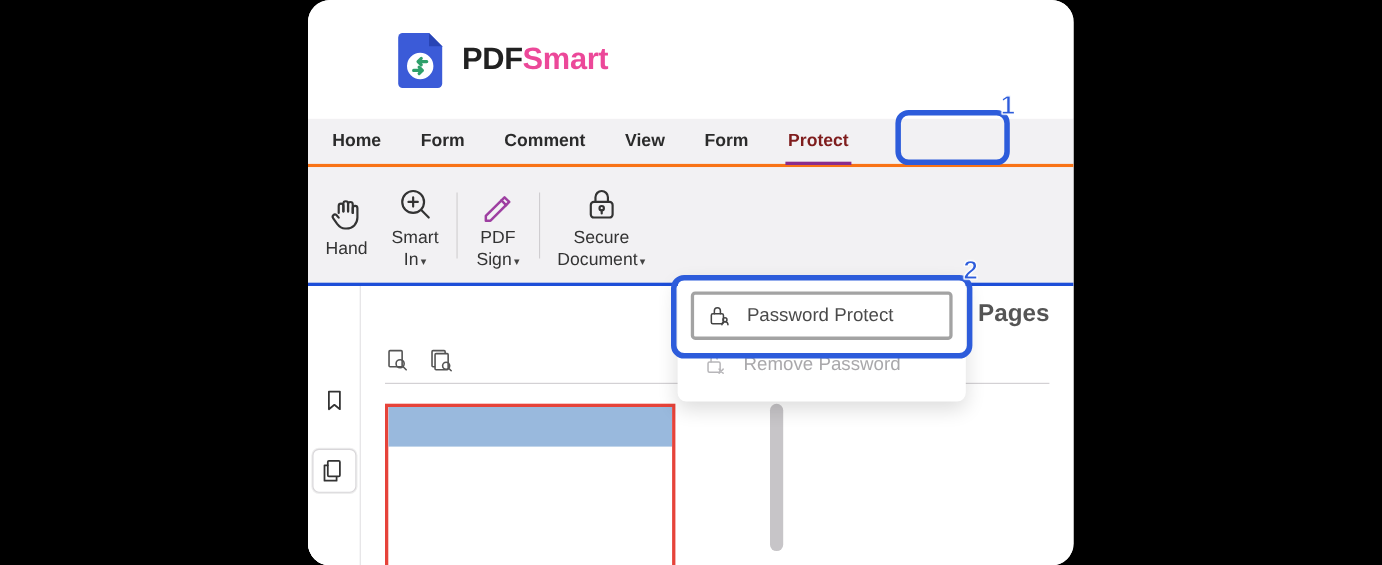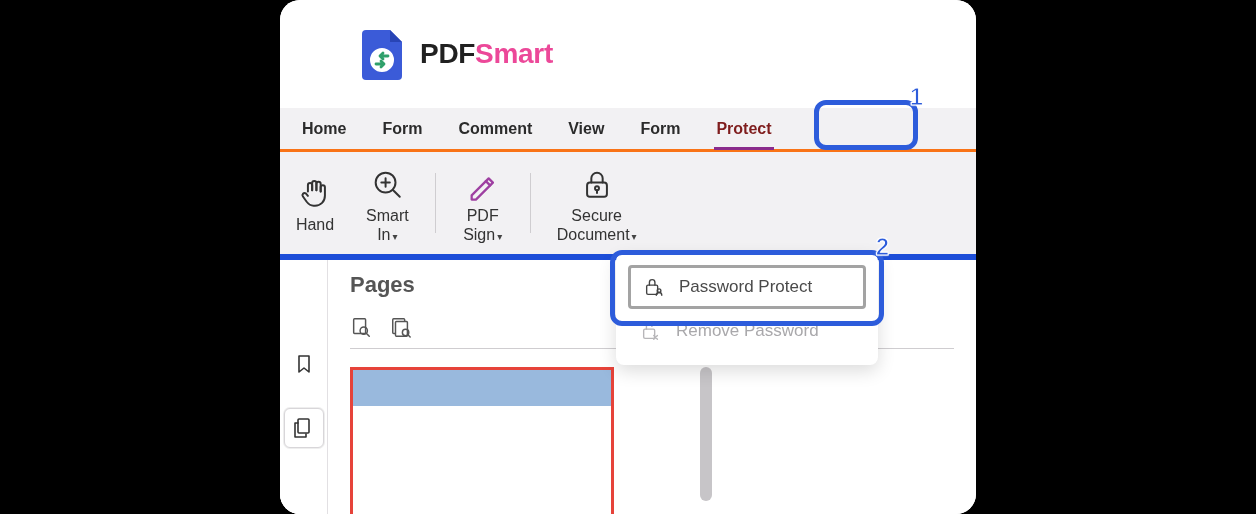--- a/index.html
+++ b/index.html
@@ -67,22 +67,22 @@
     background: #8a2c8c;
   }
 
   
   .toolbar {
     height: 108px;
     background: #f2f1f3;
     display: flex;
     align-items: center;
     padding: 0 4px;
-    gap: 10px;
-    border-bottom: 6px solid #1d4ed8;
+    gap: 0px;
+    border-bottom: 3px solid #1d4ed8;
   }
   .tool {
     display: flex;
     flex-direction: column;
     align-items: center;
     justify-content: flex-start;
     padding: 6px 10px 4px;
     font-size: 16px;
     color: #333;
     min-width: 62px;
@@ -136,20 +136,21 @@
   }
   .rail-btn.active {
     background: #fff;
     border: 1px solid #d8d6d9;
     box-shadow: 0 0 0 1px #eee;
   }
   .pages-panel {
     flex: 1;
     padding: 12px 22px;
     position: relative;
+    text-align: right;
   }
   .pages-title {
     font-size: 22px;
     font-weight: 600;
     color: #555;
     margin-bottom: 18px;
   }
   .pages-tool-row {
     display: flex;
     gap: 18px;

